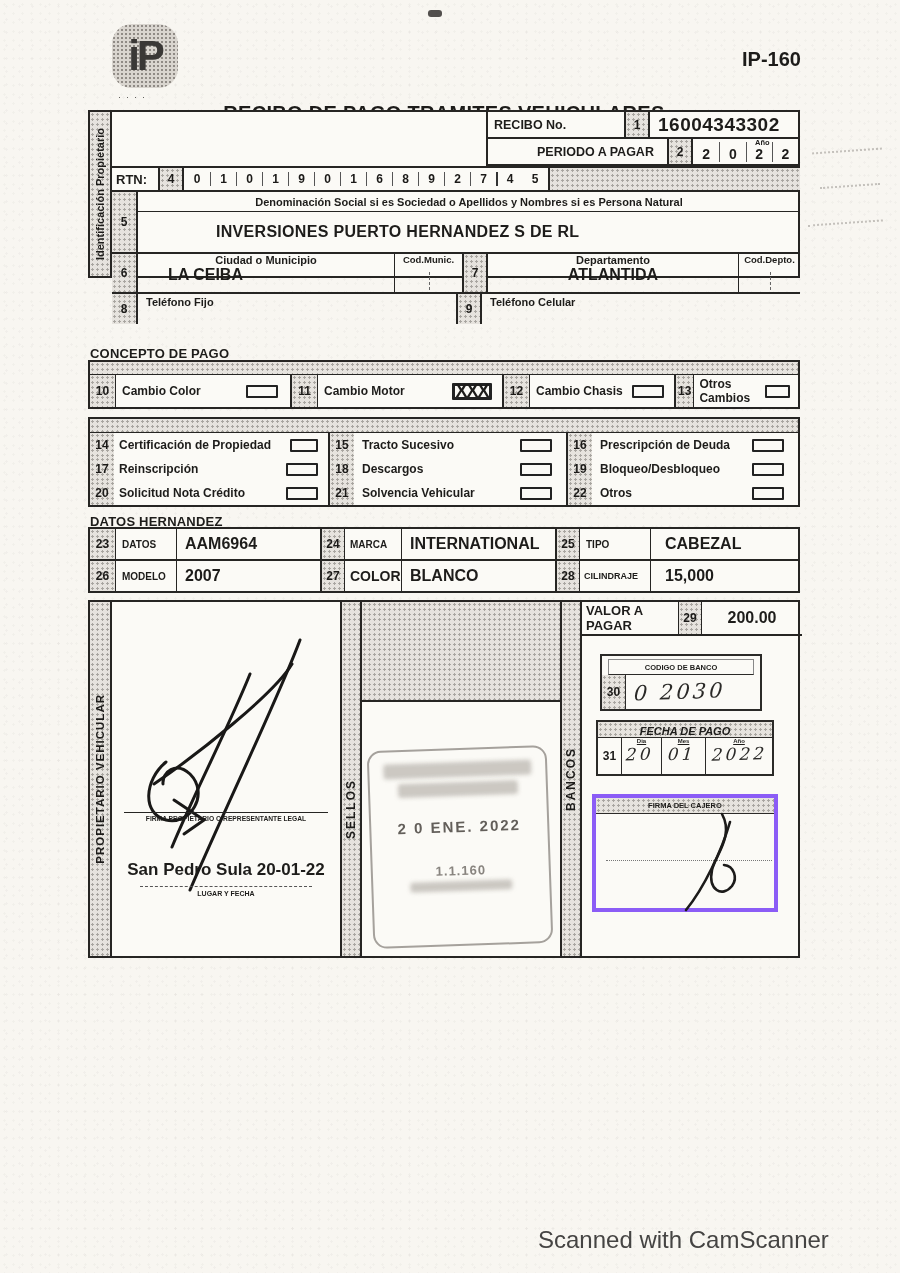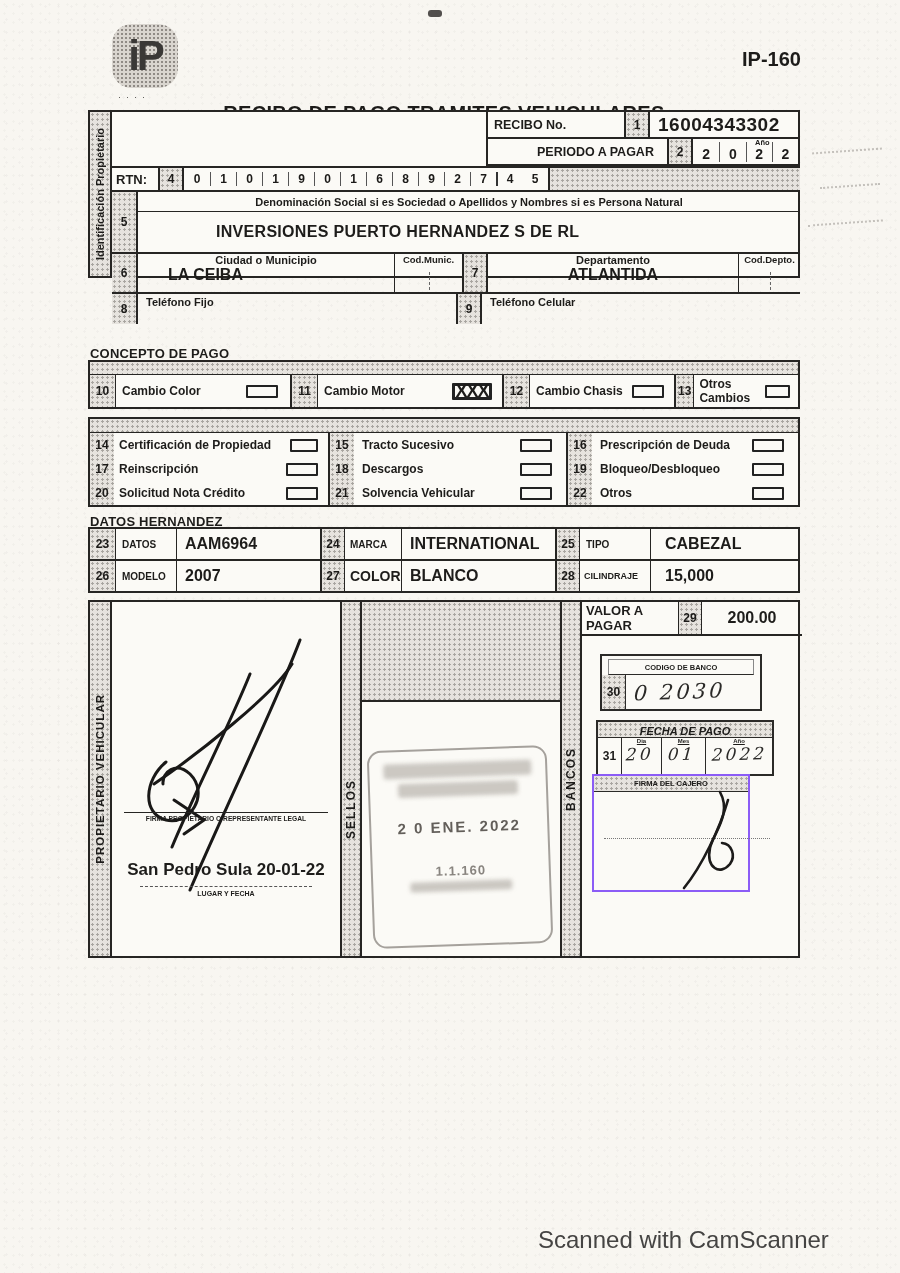--- a/index.html
+++ b/index.html
@@ -335,21 +335,21 @@
             <div style="font-weight:bold; font-size:6px; text-align:center; text-decoration:underline;">Mes</div>
             <span class="hw" style="font-size:17px; padding-left:6px;">01</span>
           </div>
           <div style="flex:1;">
             <div style="font-weight:bold; font-size:6px; text-align:center; text-decoration:underline;">Año</div>
             <span class="hw" style="font-size:17px; padding-left:6px;">2022</span>
           </div>
         </div>
       </div>
 
-      <div class="abs" style="left:10px; top:172px; width:158px; height:118px; border:2px solid #8b5cf6;">
+      <div class="abs" style="left:10px; top:192px; width:186px; height:118px; border:4px solid #8b5cf6;">
         <div class="hatch" style="height:16px; font-weight:bold; font-size:7.5px; text-align:center; padding-top:3px; border-bottom:1.5px solid #2b2a28;">FIRMA DEL CAJERO</div>
         <div class="abs" style="left:10px; top:62px; width:166px; border-top:1.5px dotted #777;"></div>
         <svg class="abs" style="left:84px; top:12px;" width="70" height="104" viewBox="0 0 70 104">
           <g fill="none" stroke="#1c1b1a" stroke-width="2.6" stroke-linecap="round">
             <path d="M42,4 C54,26 36,44 32,60 C28,80 42,88 52,76 C58,68 54,56 44,55"></path>
             <path d="M6,100 C24,78 42,40 50,12"></path>
           </g>
         </svg>
       </div>
     </div>

